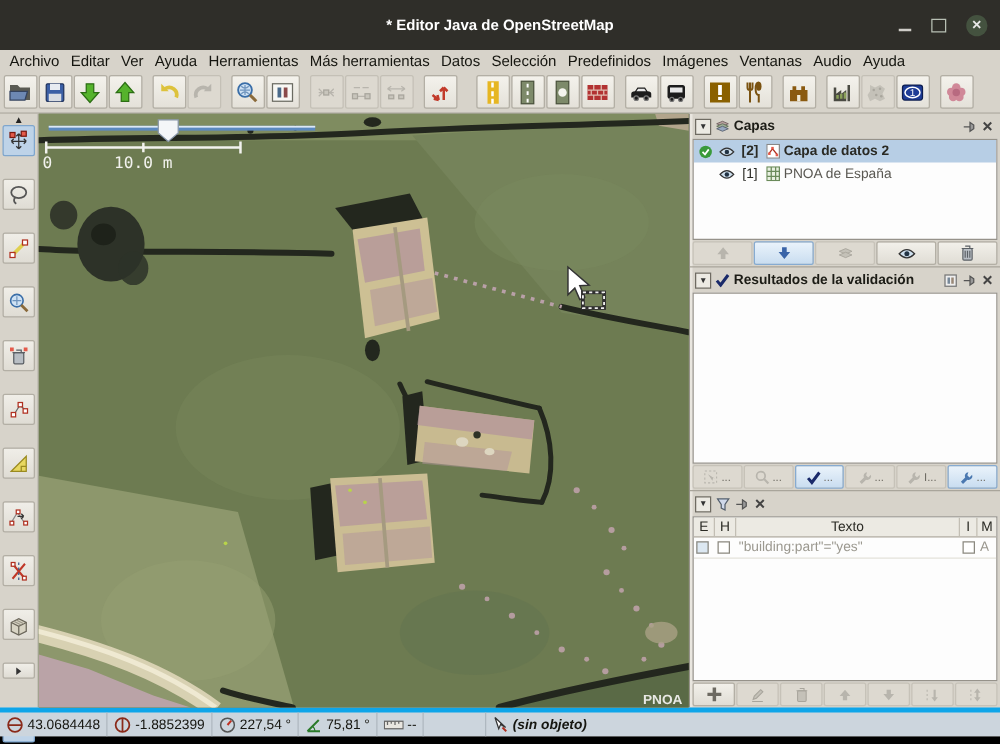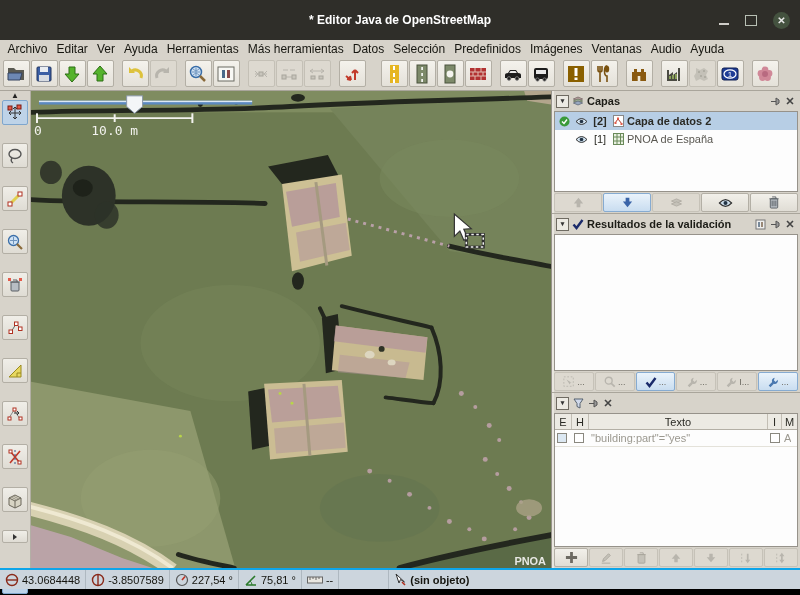--- a/index.html
+++ b/index.html
@@ -50,21 +50,21 @@
   .ftable{font-size:11px;color:#2a2a24;}
   .fhrow{display:flex;height:15px;background:#eceae3;border-bottom:1px solid #b3afa5;align-items:center;}
   .fhrow>div{border-right:1px solid #c2beb4;display:flex;align-items:center;justify-content:center;height:100%;box-sizing:border-box;}
   .frow{display:flex;height:16px;align-items:center;border-bottom:1px solid #e4e2da;}
   .frow>div{display:flex;align-items:center;height:100%;box-sizing:border-box;padding-left:2px;}
   .cE{width:17px;flex:none;}.cH{width:17px;flex:none;}.cT{flex:1;min-width:0;}.cI{width:14px;flex:none;}.cM{width:15px;flex:none;border-right:none!important;}
   .chk{width:10px;height:10px;border:1px solid #8a887f;background:#fff;box-sizing:border-box;}
   .chk.b{background:#dce8f2;}
   .gtxt{color:#9b988f;font-size:11px;white-space:nowrap;overflow:hidden;}
   
-  .statusbar{height:19px;background:#ccd5dd;display:flex;align-items:center;font-size:11px;color:#15150f;flex:none;border-top:2px solid #0ea5e9;}
+  .statusbar{height:19px;background:#ccd5dd;display:flex;align-items:center;font-size:11px;color:#15150f;flex:none;border-top:4px solid #0ea5e9;}
   .scell{display:flex;align-items:center;gap:3px;height:100%;padding:0 5px;border-right:1px solid #aeb8c0;white-space:nowrap;box-sizing:border-box;}
   .shelp{margin-left:auto;width:246px;background:#d9e6f3;border-left:1px solid #8fa5b8;justify-content:flex-start;overflow:hidden;}
 </style>
 </head>
 <body>
 
 <div class="window">
 
   <div class="titlebar">
     <span>* Editor Java de OpenStreetMap</span>
@@ -792,21 +792,21 @@
           <circle cx="7" cy="7" r="5.5" fill="none" stroke="#8a2a1a" stroke-width="1.4"></circle>
           <path d="M1.5 7h11" stroke="#8a2a1a" stroke-width="1.4"></path>
         </svg>
       <span>43.0684448</span>
     </div>
     <div class="scell">
       <svg width="14" height="14" viewBox="0 0 14 14">
           <circle cx="7" cy="7" r="5.5" fill="none" stroke="#8a2a1a" stroke-width="1.4"></circle>
           <path d="M7 1.5v11" stroke="#8a2a1a" stroke-width="1.4"></path>
         </svg>
-      <span>-3.8507589</span>
+      <span>-1.8852399</span>
     </div>
     <div class="scell">
       <svg width="14" height="14" viewBox="0 0 14 14">
           <circle cx="7" cy="7" r="5.5" fill="none" stroke="#555" stroke-width="1.2"></circle>
           <path d="M7 7L10 3.5" stroke="#c03020" stroke-width="1.6"></path>
         </svg>
       <span>227,54 °</span>
     </div>
     <div class="scell">
       <svg width="14" height="14" viewBox="0 0 14 14">
@@ -816,21 +816,21 @@
       <span>75,81 °</span>
     </div>
     <div class="scell">
       <svg width="16" height="10" viewBox="0 0 16 10">
           <rect x="0.5" y="2" width="15" height="6" fill="#e8e6e0" stroke="#666"></rect>
           <path d="M3 2v3M6 2v2M9 2v3M12 2v2" stroke="#666"></path>
         </svg>
       <span>--</span>
     </div>
     <div class="scell" style="width:50px;"></div>
-    <div class="scell" style="border-right:none;">
+    <div class="scell" style="border-right:none;font-style:italic;">
       <svg width="13" height="13" viewBox="0 0 13 13">
           <path d="M2 1l3 9 1.5-3.5 4 2.5z" fill="#fff" stroke="#333"></path>
           <path d="M8 9l3 3" stroke="#b03020" stroke-width="1.6"></path>
         </svg>
       <span style="font-weight:bold">(sin objeto)</span>
     </div>
   </div>
 
 </div>
 

